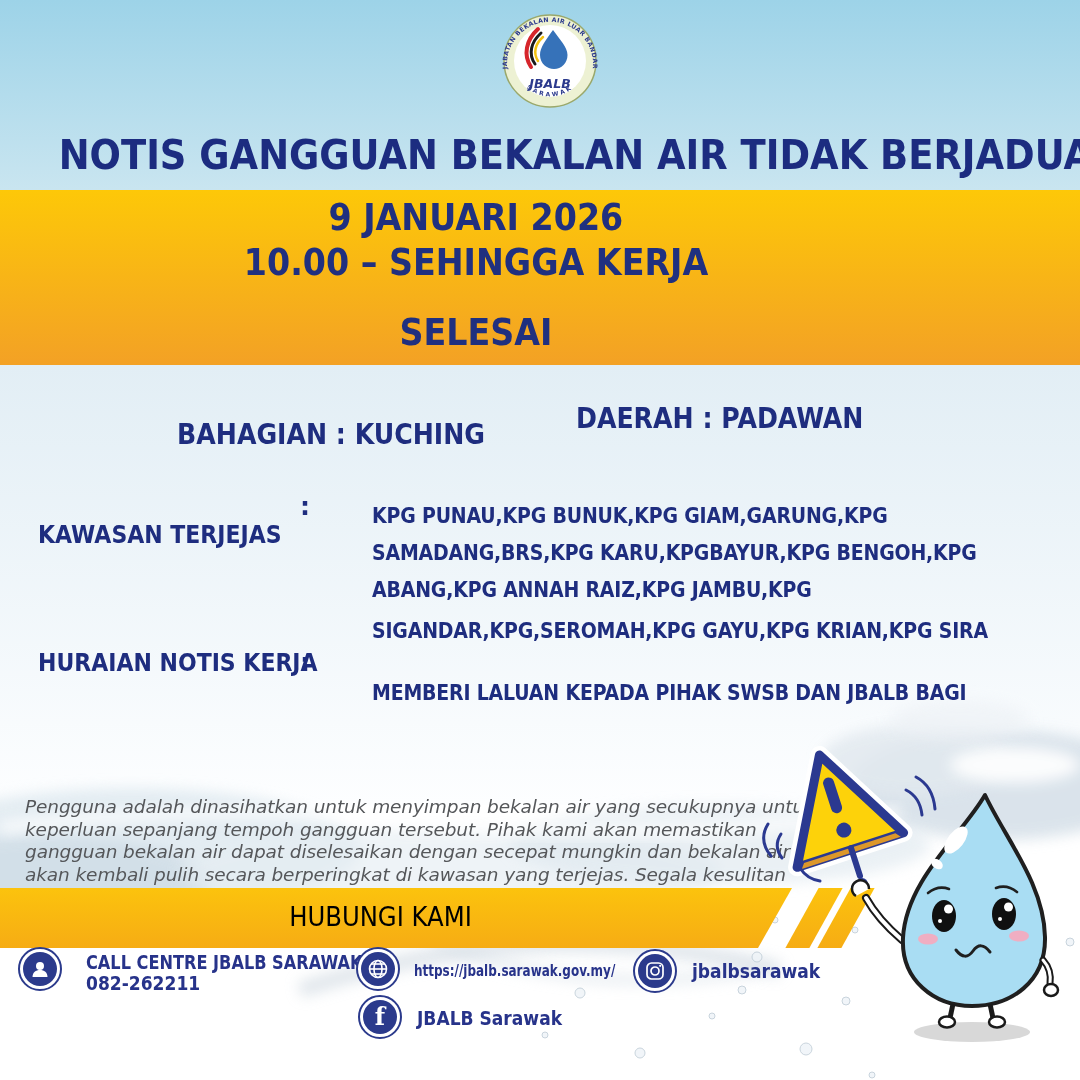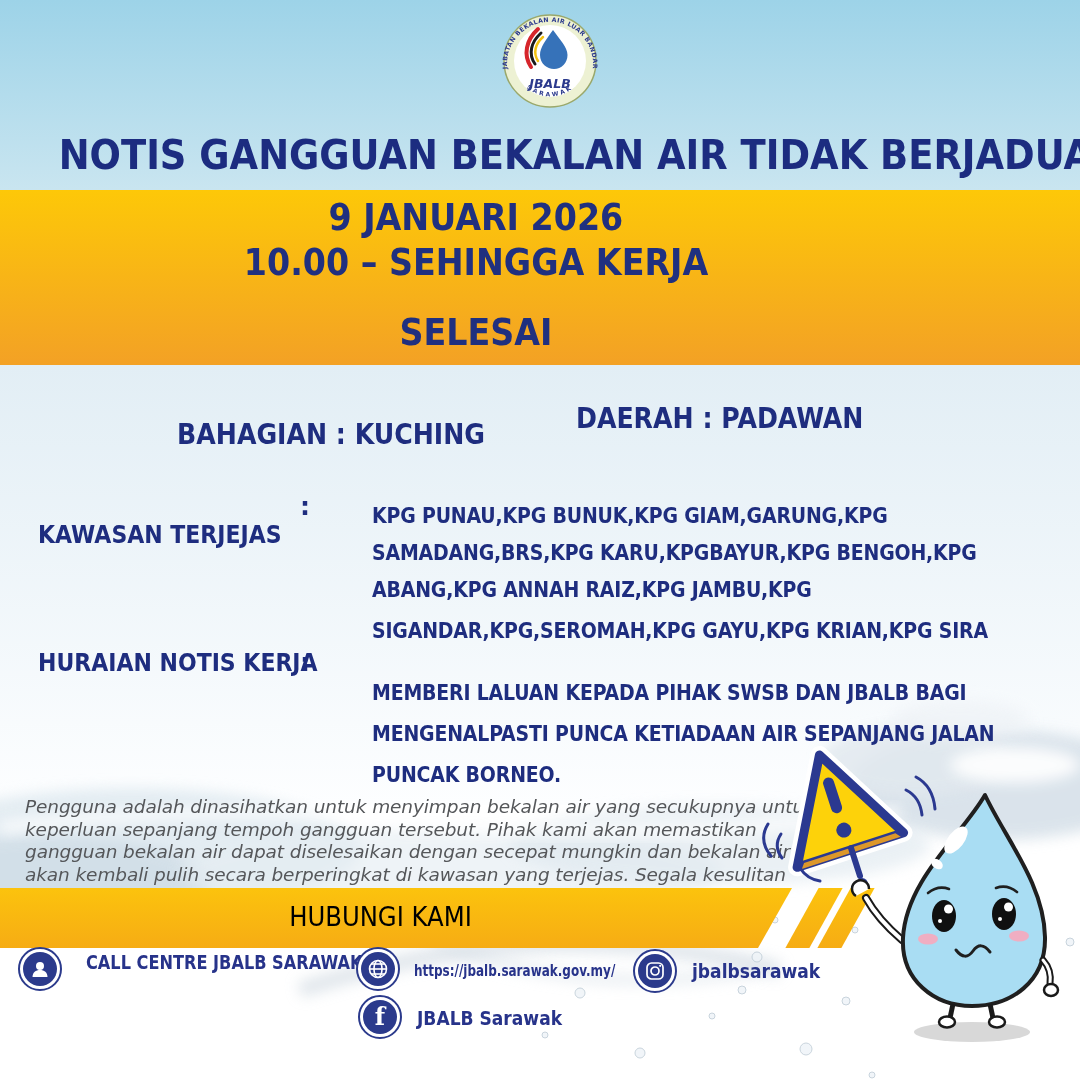--- a/index.html
+++ b/index.html
@@ -160,42 +160,41 @@
   <div class="abs sec-line" style="left:372px;top:503px;"><span class="cxl">KPG PUNAU,KPG BUNUK,KPG GIAM,GARUNG,KPG</span></div>
   <div class="abs sec-line" style="left:372px;top:540px;"><span class="cxl">SAMADANG,BRS,KPG KARU,KPGBAYUR,KPG BENGOH,KPG</span></div>
   <div class="abs sec-line" style="left:372px;top:577px;"><span class="cxl">ABANG,KPG ANNAH RAIZ,KPG JAMBU,KPG</span></div>
   <div class="abs sec-line" style="left:372px;top:606px;margin-top:12px;"><span class="cxl">SIGANDAR,KPG,SEROMAH,KPG GAYU,KPG KRIAN,KPG SIRA</span></div>
 
   <div class="abs sec-label" style="left:38px;top:648px;">
     <span class="cxl">HURAIAN NOTIS KERJA</span>
   </div>
   <div class="abs sec-colon" style="left:300px;top:648px;">:</div>
   <div class="abs sec-line" style="left:372px;top:680px;"><span class="cxl">MEMBERI LALUAN KEPADA PIHAK SWSB DAN JBALB BAGI</span></div>
-  <div class="abs sec-line" style="left:372px;top:721px;"><span class="cxl">MENGENALPASTI PUNCA KETIADAAN AIR SEPANJANG JALAN</span></div>
-  <div class="abs sec-line" style="left:372px;top:762px;"><span class="cxl">PUNCAK BORNEO.</span></div>
 
   <div class="abs disclaimer">Pengguna adalah dinasihatkan untuk menyimpan bekalan air yang secukupnya untuk keperluan sepanjang tempoh gangguan tersebut. Pihak kami akan memastikan gangguan bekalan air dapat diselesaikan dengan secepat mungkin dan bekalan air akan kembali pulih secara berperingkat di kawasan yang terjejas. Segala kesulitan yang timbul akibat gangguan ini adalah sangat dikesali.</div>
 
   <div class="abs contact-banner"></div>
   <div class="abs stripe stripe-1"></div>
   <div class="abs stripe stripe-2"></div>
   <div class="abs contact-banner-text">
     <span class="cx">HUBUNGI KAMI</span>
   </div>
 
   <div class="abs icon-badge" style="left:18px;top:947px;">
     <span class="icon-core">
       <svg width="22" height="22" viewBox="0 0 22 22">
         <circle cx="11" cy="8" r="4" fill="#ffffff"></circle>
         <path d="M3.5 19 c0-4.5 3.3-7 7.5-7 s7.5 2.5 7.5 7 Z" fill="#ffffff"></path>
       </svg>
     </span>
   </div>
   <div class="abs contact-text" style="left:86px;top:952px;">
     <div><span class="cxl" style="transform:scaleX(0.85);">CALL CENTRE JBALB SARAWAK</span></div>
+    <div><span class="cxl" style="transform:scaleX(0.9);">082-262211</span></div>
   </div>
 
   <div class="abs icon-badge" style="left:356px;top:947px;">
     <span class="icon-core">
       <svg width="24" height="24" viewBox="0 0 24 24" fill="none" stroke="#ffffff" stroke-width="1.6">
         <circle cx="12" cy="12" r="8.5"></circle>
         <ellipse cx="12" cy="12" rx="4" ry="8.5"></ellipse>
         <line x1="3.5" y1="12" x2="20.5" y2="12"></line>
         <line x1="5" y1="7" x2="19" y2="7"></line>
         <line x1="5" y1="17" x2="19" y2="17"></line>

